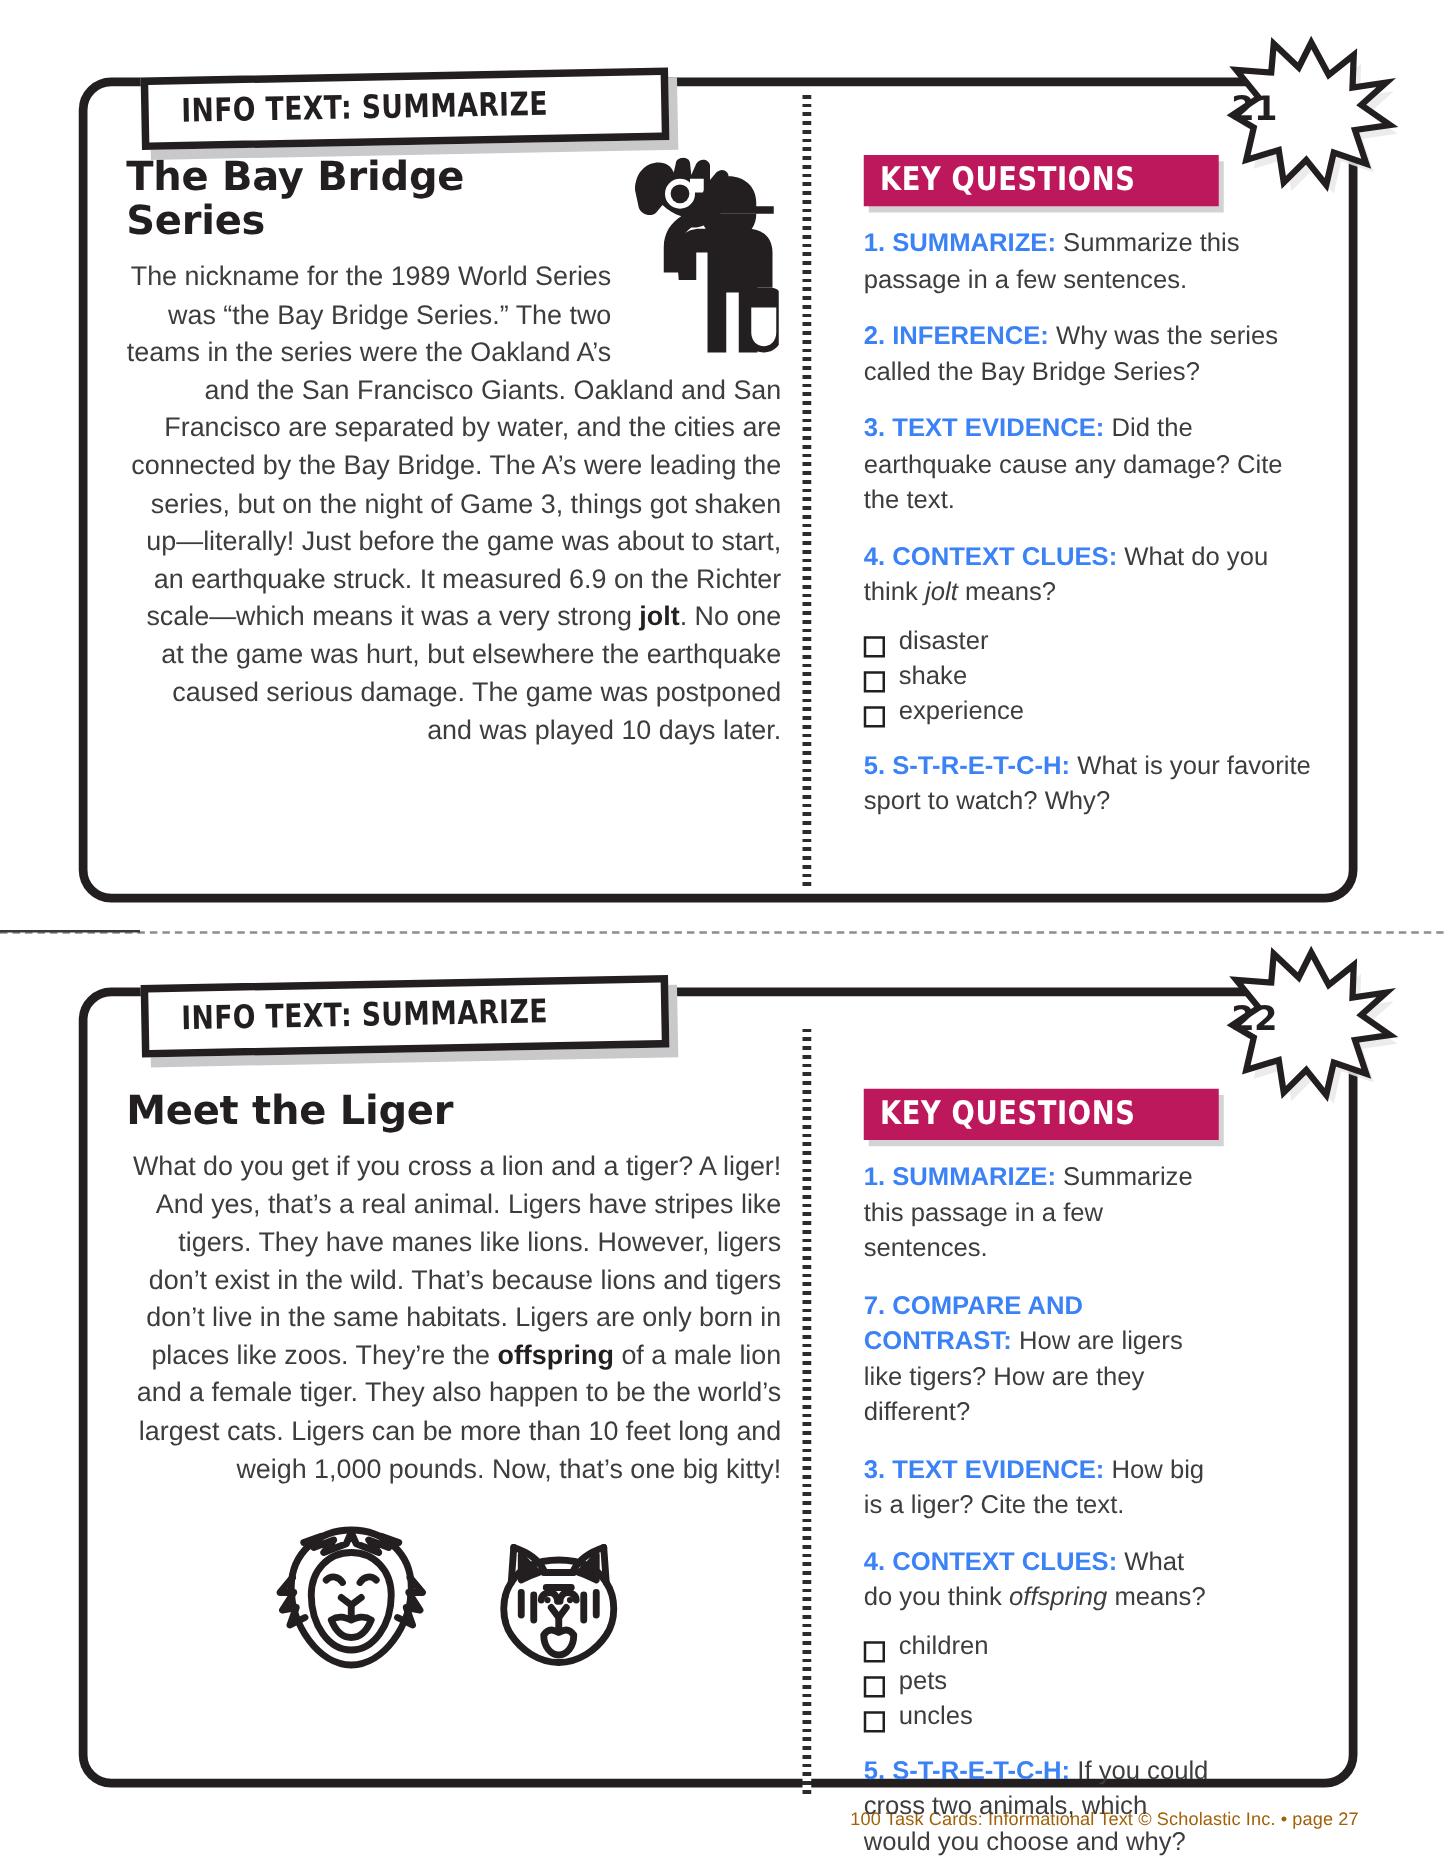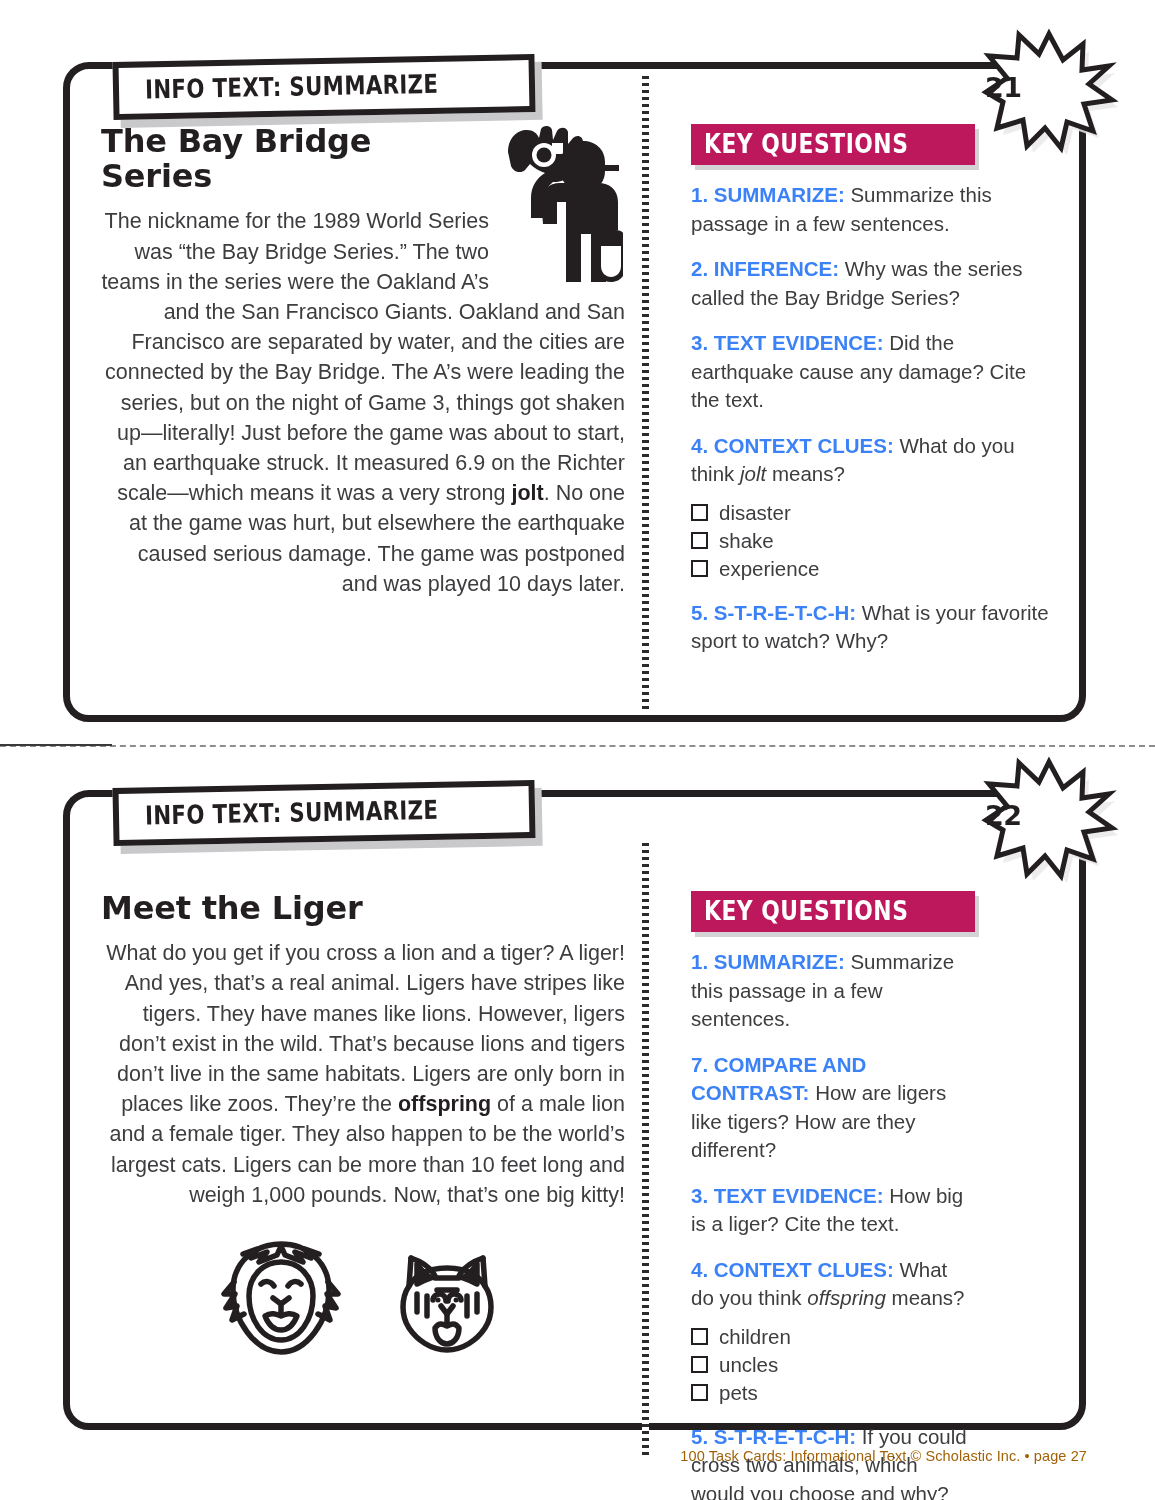--- a/index.html
+++ b/index.html
@@ -219,21 +219,21 @@
   }
   .q em { font-style: italic; }
 
   .choices {
     margin: -6px 0 17px 0;
     padding: 0;
     list-style: none;
   }
   .choices li {
     display: flex;
-    align-items: center;
+    align-items: flex-end;
     gap: 11px;
     margin-bottom: 2px;
     font-size: 20.5px;
     line-height: 26px;
     color: #3d3d40;
   }
   .checkbox {
     width: 17px;
     height: 17px;
     border: 2.3px solid #231f20;
@@ -347,21 +347,21 @@
     <div class="num">21</div>
   </div>
 
   <div class="cut-line"></div>
   <div class="cut-line-solid"></div>
 
   <div class="card card-2"></div>
   <div class="border-mask" style="left:113px; top:786px; width:330px; height:12px;"></div>
   <div class="border-mask" style="left:1000px; top:786px; width:86px; height:12px;"></div>
 
-  <div class="card-body" style="left:63px; top:829px; width:809px; height:640px;">
+  <div class="card-body" style="left:63px; top:809px; width:809px; height:640px;">
     <div class="col-left">
       <h1 class="passage-title">Meet the Liger</h1>
       <p class="passage-body">
         <span>What do you get if you cross a lion and a tiger? A liger! And yes, that’s a real animal. Ligers have stripes like tigers. They have manes like lions. However, ligers don’t exist in the wild. That’s because lions and tigers don’t live in the same habitats. Ligers are only born in places like zoos. They’re the </span><b>offspring</b><span> of a male lion and a female tiger. They also happen to be the world’s largest cats. Ligers can be more than 10 feet long and weigh 1,000 pounds. Now, that’s one big kitty!</span>
       </p>
 
       <div class="animal-icons">
 
         <svg width="120" height="125" viewBox="0 0 120 125" xmlns="http://www.w3.org/2000/svg">
           <g fill="none" stroke="#231f20" stroke-width="5.5" stroke-linejoin="round" stroke-linecap="round">
@@ -421,25 +421,25 @@
         <span class="lead">4. CONTEXT CLUES:</span><span> What do you think </span><em>offspring</em><span> means?</span>
       </p>
 
       <ul class="choices">
         <li>
           <span class="checkbox"></span>
           <span>children</span>
         </li>
         <li>
           <span class="checkbox"></span>
+          <span>pets</span>
+        </li>
+        <li>
+          <span class="checkbox"></span>
           <span>uncles</span>
-        </li>
-        <li>
-          <span class="checkbox"></span>
-          <span>pets</span>
         </li>
       </ul>
 
       <p class="q">
         <span class="lead">5. S-T-R-E-T-C-H:</span><span> If you could cross two animals, which would you choose and why?</span>
       </p>
     </div>
   </div>
 
   <div class="topic-label label-2">

